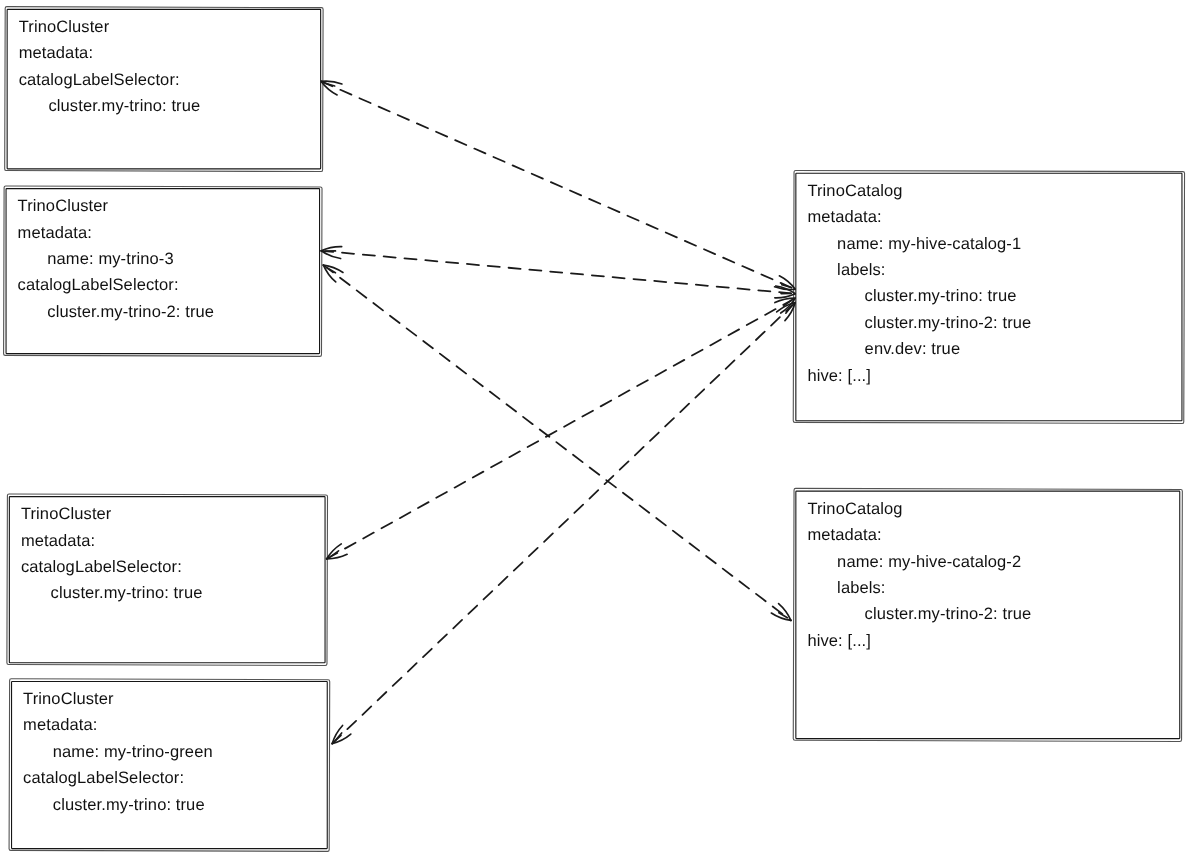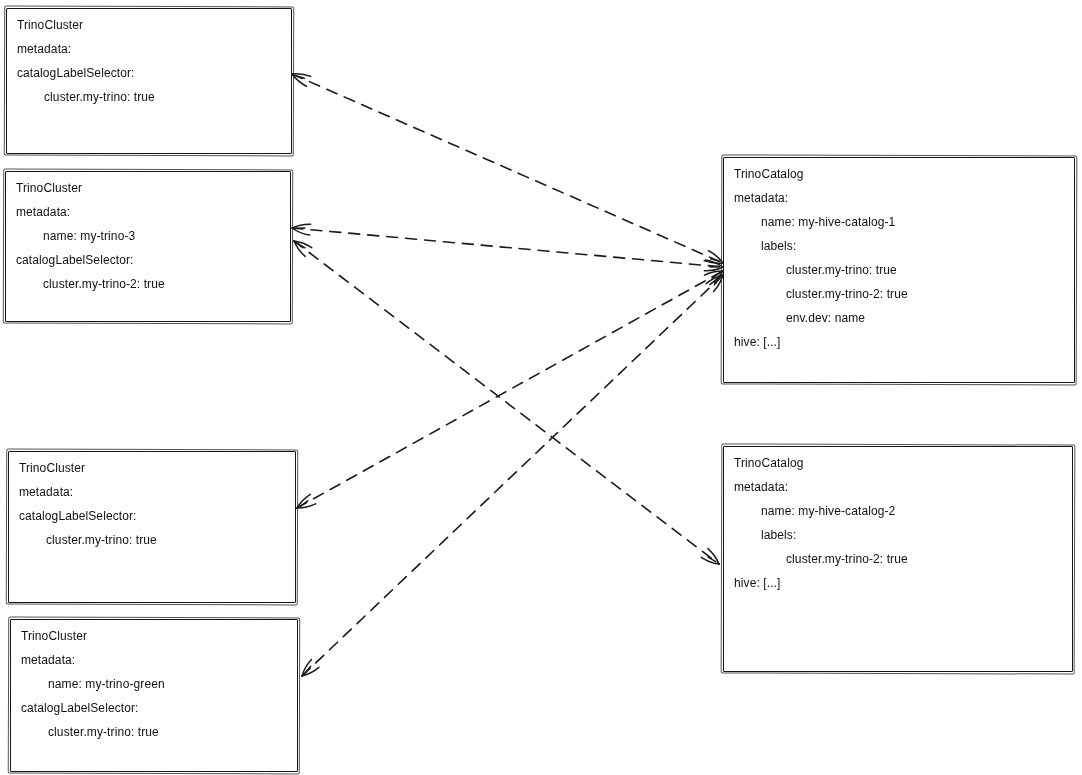--- a/index.html
+++ b/index.html
@@ -23,21 +23,21 @@
   .node::after{
     content:"";
     position:absolute;
     inset:-3px;
     border:1.1px solid rgba(25,25,25,0.75);
     border-radius:2px;
     transform:rotate(0.18deg);
     pointer-events:none;
   }
   .line{
-    font-size:12px;
+    font-size:15px;
     line-height:24px;
     white-space:pre;
     letter-spacing:0.1px;
   }
   .i0{padding-left:0;}
   .i1{padding-left:27px;}
   .i2{padding-left:52px;}
   #edges{
     position:absolute;
     left:0;top:0;
@@ -118,21 +118,21 @@
     <div class="line i1">cluster.my-trino: true</div>
   </div>
 
   <div class="node" style="left:723px;top:157px;width:352px;height:226px">
     <div class="line i0">TrinoCatalog</div>
     <div class="line i0">metadata:</div>
     <div class="line i1">name: my-hive-catalog-1</div>
     <div class="line i1">labels:</div>
     <div class="line i2">cluster.my-trino: true</div>
     <div class="line i2">cluster.my-trino-2: true</div>
-    <div class="line i2">env.dev: name</div>
+    <div class="line i2">env.dev: true</div>
     <div class="line i0">hive: [...]</div>
   </div>
 
   <div class="node" style="left:723px;top:446px;width:350px;height:226px">
     <div class="line i0">TrinoCatalog</div>
     <div class="line i0">metadata:</div>
     <div class="line i1">name: my-hive-catalog-2</div>
     <div class="line i1">labels:</div>
     <div class="line i2">cluster.my-trino-2: true</div>
     <div class="line i0">hive: [...]</div>

